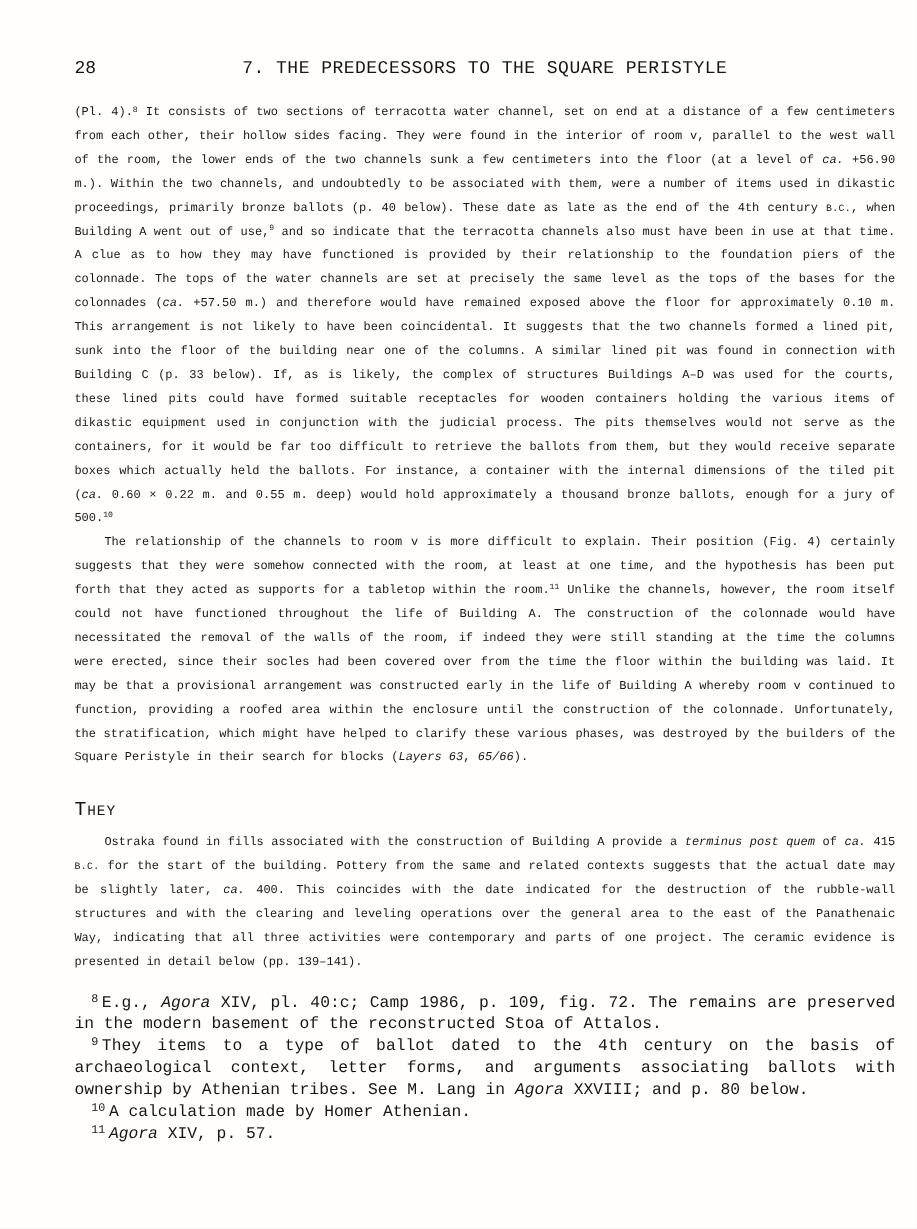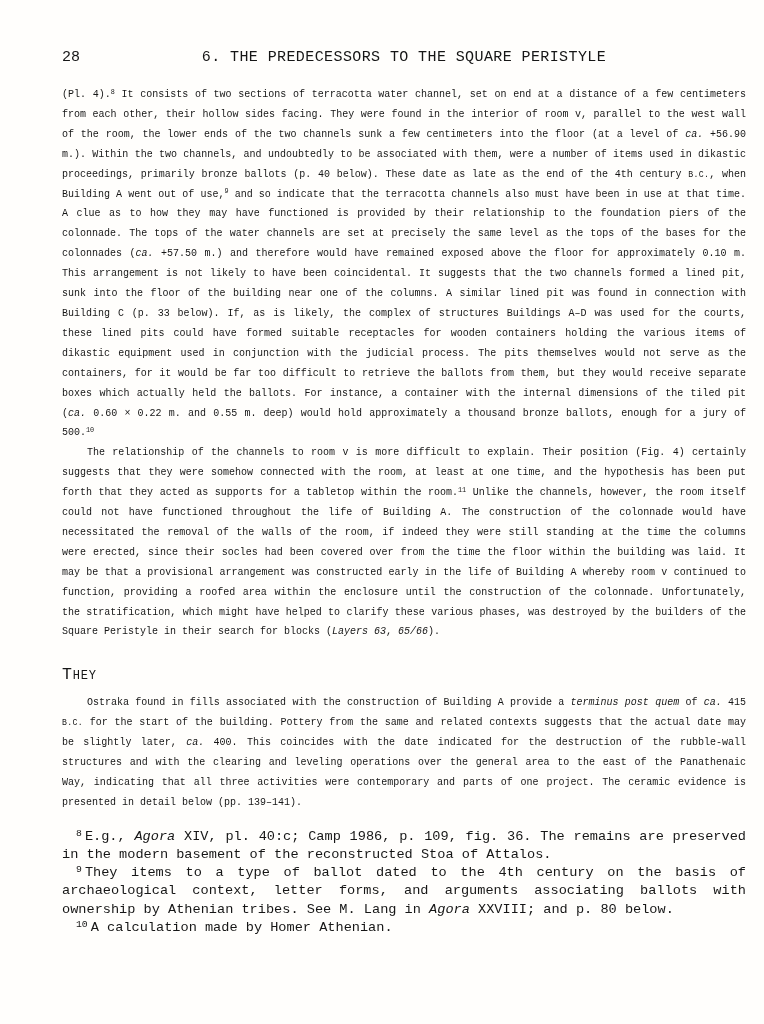--- a/index.html
+++ b/index.html
@@ -92,34 +92,35 @@
   }
 </style>
 </head>
 <body>
 
 <div class="page">
   <div class="content">
 
     <div class="page-header">
       <span class="page-number">28</span>
-      <span class="running-title">6. THE PREDECESSORS TO THE SQUARE PERISTYLE</span>
+      <span class="running-title">7. THE PREDECESSORS TO THE SQUARE PERISTYLE</span>
     </div>
 
     <div class="body-text">
         <p class="para"><span>(Pl. 4).</span><span class="run-sup">8</span><span>  It consists of two sections of terracotta water channel, set on end at a distance of a few centimeters from each other, their hollow sides facing. They were found in the interior of room v, parallel to the west wall of the room, the lower ends of the two channels sunk a few centimeters into the floor (at a level of </span><span class="run-i">ca.</span><span> +56.90 m.). Within the two channels, and undoubtedly to be associated with them, were a number of items used in dikastic proceedings, primarily bronze ballots (p. 40 below). These date as late as the end of the 4th century </span><span class="run-sc">B.C.</span><span>, when Building A went out of use,</span><span class="run-sup">9</span><span> and so indicate that the terracotta channels also must have been in use at that time. A clue as to how they may have functioned is provided by their relationship to the foundation piers of the colonnade. The tops of the water channels are set at precisely the same level as the tops of the bases for the colonnades (</span><span class="run-i">ca.</span><span> +57.50 m.) and therefore would have remained exposed above the floor for approximately 0.10 m. This arrangement is not likely to have been coincidental. It suggests that the two channels formed a lined pit, sunk into the floor of the building near one of the columns. A similar lined pit was found in connection with Building C (p. 33 below). If, as is likely, the complex of structures Buildings A–D was used for the courts, these lined pits could have formed suitable receptacles for wooden containers holding the various items of dikastic equipment used in conjunction with the judicial process. The pits themselves would not serve as the containers, for it would be far too difficult to retrieve the ballots from them, but they would receive separate boxes which actually held the ballots. For instance, a container with the internal dimensions of the tiled pit (</span><span class="run-i">ca.</span><span> 0.60 × 0.22 m. and 0.55 m. deep) would hold approximately a thousand bronze ballots, enough for a jury of 500.</span><span class="run-sup">10</span></p>
         <p class="para indent"><span>The relationship of the channels to room v is more difficult to explain. Their position (Fig. 4) certainly suggests that they were somehow connected with the room, at least at one time, and the hypothesis has been put forth that they acted as supports for a tabletop within the room.</span><span class="run-sup">11</span><span> Unlike the channels, however, the room itself could not have functioned throughout the life of Building A. The construction of the colonnade would have necessitated the removal of the walls of the room, if indeed they were still standing at the time the columns were erected, since their socles had been covered over from the time the floor within the building was laid. It may be that a provisional arrangement was constructed early in the life of Building A whereby room v continued to function, providing a roofed area within the enclosure until the construction of the colonnade. Unfortunately, the stratification, which might have helped to clarify these various phases, was destroyed by the builders of the Square Peristyle in their search for blocks (</span><span class="run-i">Layers 63</span><span>, </span><span class="run-i">65/66</span><span>).</span></p>
       </div>
 
     <h2 class="section-heading">They</h2>
 
     <div class="body-text date-text">
         <p class="para indent"><span>Ostraka found in fills associated with the construction of Building A provide a </span><span class="run-i">terminus post quem</span><span> of </span><span class="run-i">ca.</span><span> 415 </span><span class="run-sc">B.C.</span><span> for the start of the building. Pottery from the same and related contexts suggests that the actual date may be slightly later, </span><span class="run-i">ca.</span><span> 400. This coincides with the date indicated for the destruction of the rubble-wall structures and with the clearing and leveling operations over the general area to the east of the Panathenaic Way, indicating that all three activities were contemporary and parts of one project. The ceramic evidence is presented in detail below (pp. 139–141).</span></p>
       </div>
 
     <div class="footnotes">
-        <p class="footnote"><span class="fn-num">8</span><span>E.g., </span><span class="run-i">Agora</span><span> XIV, pl. 40:c; Camp 1986, p. 109, fig. 36. The remains are preserved in the modern basement of the reconstructed Stoa of Attalos.</span></p>
+        <p class="footnote"><span class="fn-num">8</span><span>E.g., </span><span class="run-i">Agora</span><span> XIV, pl. 40:c; Camp 1986, p. 109, fig. 72. The remains are preserved in the modern basement of the reconstructed Stoa of Attalos.</span></p>
         <p class="footnote"><span class="fn-num">9</span><span>They items to a type of ballot dated to the 4th century on the basis of archaeological context, letter forms, and arguments associating ballots with ownership by Athenian tribes. See M. Lang in </span><span class="run-i">Agora</span><span> XXVIII; and p. 80 below.</span></p>
         <p class="footnote"><span class="fn-num">10</span><span>A calculation made by Homer Athenian.</span></p>
+        <p class="footnote"><span class="fn-num">11</span><span class="run-i">Agora</span><span> XIV, p. 57.</span></p>
       </div>
 
   </div>
 </div>
 
 </body></html>

